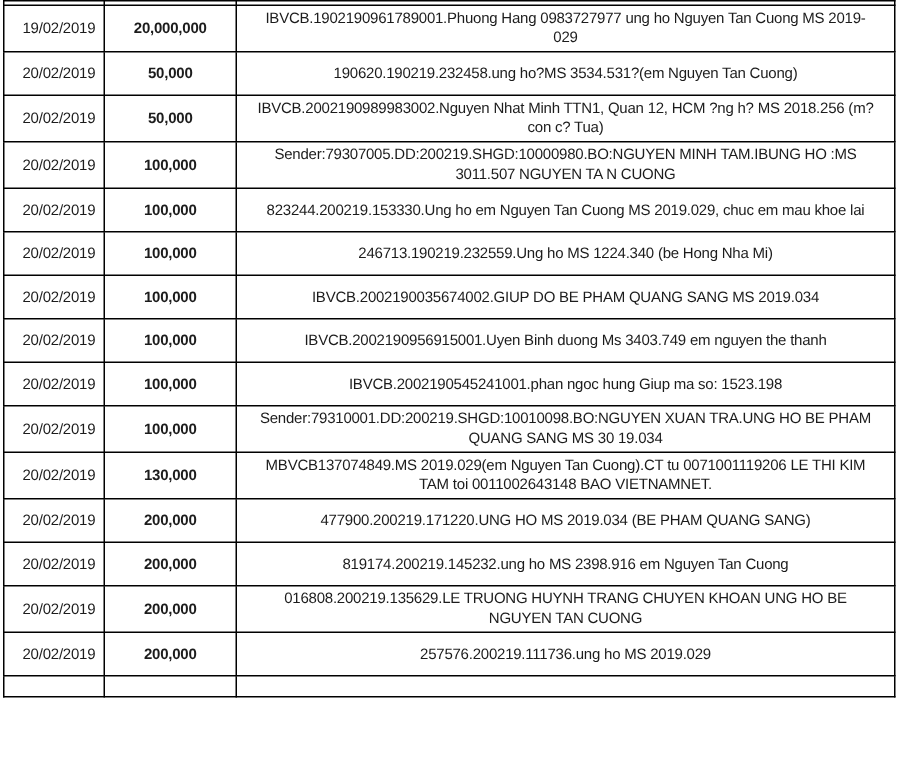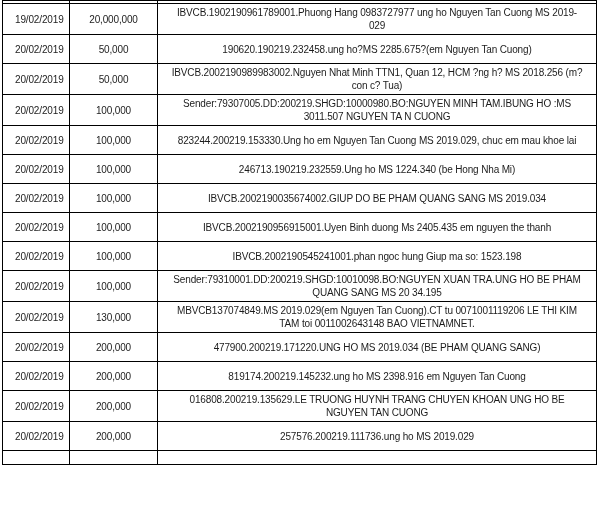--- a/index.html
+++ b/index.html
@@ -35,21 +35,21 @@
     line-height: 13px;
     overflow: hidden;
     word-wrap: break-word;
   }
   tr.data-row { height: 29px; }
   tr.partial-top { height: 3px; }
   tr.partial-top td { padding: 0; }
   tr.partial-bottom { height: 14px; }
   tr.partial-bottom td { padding: 0; }
   td.date { white-space: nowrap; }
-  td.amount { white-space: nowrap; }
+  td.amount { white-space: nowrap; font-weight: bold; }
 </style>
 </head>
 <body>
 
 <div class="sheet">
   <table class="grid">
     <colgroup>
       <col style="width:67px">
       <col style="width:88px">
       <col style="width:439px">
@@ -62,21 +62,21 @@
       </tr>
 
       <tr class="data-row">
           <td class="date">19/02/2019</td>
           <td class="amount">20,000,000</td>
           <td class="description">IBVCB.1902190961789001.Phuong Hang 0983727977 ung ho Nguyen Tan Cuong MS 2019-029</td>
         </tr>
         <tr class="data-row">
           <td class="date">20/02/2019</td>
           <td class="amount">50,000</td>
-          <td class="description">190620.190219.232458.ung ho?MS 2285.675?(em Nguyen Tan Cuong)</td>
+          <td class="description">190620.190219.232458.ung ho?MS 3534.531?(em Nguyen Tan Cuong)</td>
         </tr>
         <tr class="data-row">
           <td class="date">20/02/2019</td>
           <td class="amount">50,000</td>
           <td class="description">IBVCB.2002190989983002.Nguyen Nhat Minh TTN1, Quan 12, HCM ?ng h? MS 2018.256 (m? con c? Tua)</td>
         </tr>
         <tr class="data-row">
           <td class="date">20/02/2019</td>
           <td class="amount">100,000</td>
           <td class="description">Sender:79307005.DD:200219.SHGD:10000980.BO:NGUYEN MINH TAM.IBUNG HO :MS 3011.507 NGUYEN TA N CUONG</td>
@@ -92,31 +92,31 @@
           <td class="description">246713.190219.232559.Ung ho MS 1224.340 (be Hong Nha Mi)</td>
         </tr>
         <tr class="data-row">
           <td class="date">20/02/2019</td>
           <td class="amount">100,000</td>
           <td class="description">IBVCB.2002190035674002.GIUP DO BE PHAM QUANG SANG MS 2019.034</td>
         </tr>
         <tr class="data-row">
           <td class="date">20/02/2019</td>
           <td class="amount">100,000</td>
-          <td class="description">IBVCB.2002190956915001.Uyen Binh duong Ms 2405.435 em nguyen the thanh</td>
+          <td class="description">IBVCB.2002190956915001.Uyen Binh duong Ms 3403.749 em nguyen the thanh</td>
         </tr>
         <tr class="data-row">
           <td class="date">20/02/2019</td>
           <td class="amount">100,000</td>
           <td class="description">IBVCB.2002190545241001.phan ngoc hung Giup ma so: 1523.198</td>
         </tr>
         <tr class="data-row">
           <td class="date">20/02/2019</td>
           <td class="amount">100,000</td>
-          <td class="description">Sender:79310001.DD:200219.SHGD:10010098.BO:NGUYEN XUAN TRA.UNG HO BE PHAM QUANG SANG MS 20 34.195</td>
+          <td class="description">Sender:79310001.DD:200219.SHGD:10010098.BO:NGUYEN XUAN TRA.UNG HO BE PHAM QUANG SANG MS 30 19.034</td>
         </tr>
         <tr class="data-row">
           <td class="date">20/02/2019</td>
           <td class="amount">130,000</td>
           <td class="description">MBVCB137074849.MS 2019.029(em Nguyen Tan Cuong).CT tu 0071001119206 LE THI KIM TAM toi 0011002643148 BAO VIETNAMNET.</td>
         </tr>
         <tr class="data-row">
           <td class="date">20/02/2019</td>
           <td class="amount">200,000</td>
           <td class="description">477900.200219.171220.UNG HO MS 2019.034 (BE PHAM QUANG SANG)</td>

